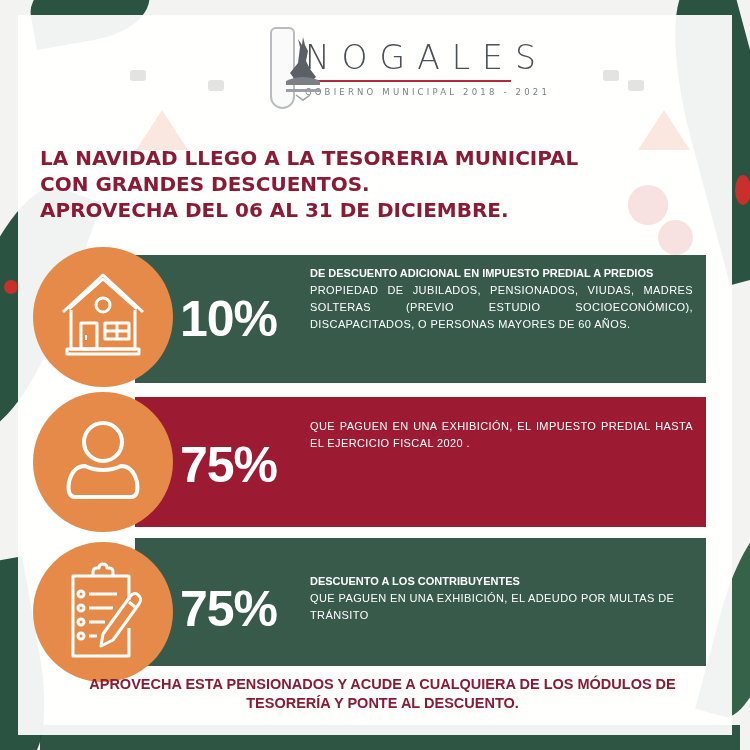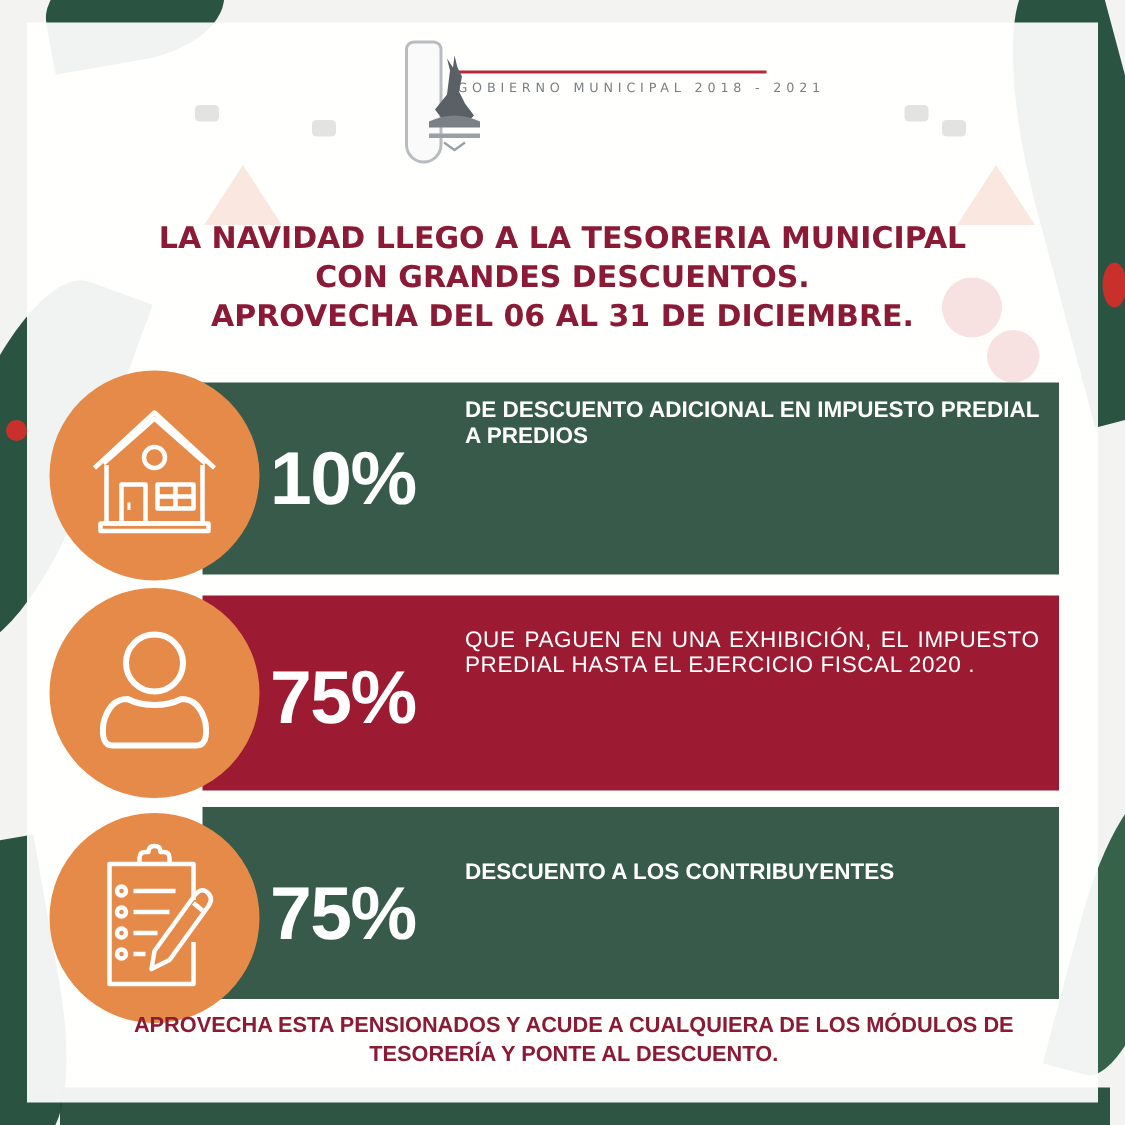--- a/index.html
+++ b/index.html
@@ -12,29 +12,29 @@
   .deco-berry { position:absolute; border-radius:50%; background:rgba(200,60,60,0.15); }
 
   .logo { position:absolute; left:270px; top:27px; width:280px; height:85px; display:flex; align-items:flex-start; }
   .crest { width:62px; height:78px; border:2px solid #b8bcbf; border-radius:14px 14px 30px 30px; position:relative; background:#fafafa; }
   .crest svg { position:absolute; left:4px; top:4px; }
   .logo-text { margin-left:10px; margin-top:14px; }
   .brand { font-family:"DejaVu Sans", sans-serif; font-weight:300; font-size:33px; letter-spacing:12px; color:#4a5056; line-height:1; }
   .brand-rule { height:2px; background:#b8283a; width:206px; margin-top:6px; }
   .brand-sub { font-size:8.5px; letter-spacing:3.2px; color:#7a7f84; margin-top:5px; white-space:nowrap; }
 
-  .headline { position:absolute; left:40px; top:145px; width:670px; text-align:center; color:#8a1a35; font-family:"DejaVu Sans", sans-serif; font-weight:bold; font-size:20px; line-height:26px; }
+  .headline { position:absolute; left:40px; top:145px; width:670px; text-align:left; color:#8a1a35; font-family:"DejaVu Sans", sans-serif; font-weight:bold; font-size:20px; line-height:26px; }
 
   .panel { position:absolute; left:135px; width:571px; height:128px; }
   .panel.green { background:#375a4b; }
   .panel.red { background:#9c1b33; }
   .circle { position:absolute; width:140px; height:140px; border-radius:50%; background:#e58a49; left:33px; }
   .circle svg { position:absolute; left:0; top:0; }
   .pct { position:absolute; left:180px; color:#fff; font-family:"Liberation Sans", sans-serif; font-weight:bold; font-size:50px; letter-spacing:-1px; line-height:1; }
-  .ptext { position:absolute; left:310px; width:383px; color:#fff; font-family:"Liberation Sans", sans-serif; font-size:15px; line-height:17px; text-align:justify; text-align-last:left; text-transform:uppercase; }
+  .ptext { position:absolute; left:310px; width:383px; color:#fff; font-family:"Liberation Sans", sans-serif; font-size:11px; line-height:17px; text-align:justify; text-align-last:left; text-transform:uppercase; }
   .ptext .t { font-weight:bold; display:block; }
   .ptext .d { display:block; letter-spacing:0.4px; }
   .footer { position:absolute; left:50px; top:675px; width:665px; text-align:center; color:#8a1a35; font-family:"Liberation Sans", sans-serif; font-weight:bold; font-size:14.5px; line-height:19px; }
 </style>
 </head>
 <body>
 
 <div class="bg">
   <div class="leaf" style="left:-30px;top:180px;width:90px;height:260px;transform:rotate(20deg);"></div>
   <div class="leaf" style="left:30px;top:-30px;width:120px;height:70px;transform:rotate(-10deg);"></div>
@@ -60,20 +60,21 @@
 <div class="logo">
   <div class="crest">
     <svg width="54" height="70" viewBox="0 0 54 70">
       <path d="M14 40 L22 30 L24 14 L22 6 L26 12 L27 4 L29 12 L32 18 L30 28 L34 36 L40 44 L36 48 L20 48 Z" fill="#5a6066"></path>
       <path d="M10 48 Q27 40 44 48 L44 52 L10 52 Z" fill="#7a8086"></path>
       <rect x="10" y="56" width="34" height="3" fill="#9aa0a6"></rect>
       <path d="M20 62 L27 67 L34 62" stroke="#9aa0a6" stroke-width="1.5" fill="none"></path>
     </svg>
   </div>
   <div class="logo-text">
+    <div class="brand">NOGALES</div>
     <div class="brand-rule"></div>
     <div class="brand-sub">GOBIERNO MUNICIPAL 2018 - 2021</div>
   </div>
 </div>
 
 <div class="headline">
   <div>LA NAVIDAD LLEGO A LA TESORERIA MUNICIPAL</div>
   <div>CON GRANDES DESCUENTOS.</div>
   <div>APROVECHA DEL 06 AL 31 DE DICIEMBRE.</div>
 </div>
@@ -91,20 +92,21 @@
       <line x1="84" y1="76" x2="84" y2="92"></line>
       <line x1="72" y1="84" x2="96" y2="84"></line>
       <rect x="34" y="102" width="72" height="5"></rect>
     </g>
     <line x1="53" y1="88" x2="53" y2="93" stroke="#fff" stroke-width="2"></line>
   </svg>
 </div>
 <div class="pct" style="top:294px;">10%</div>
 <div class="ptext" style="top:265px;">
   <span class="t">DE DESCUENTO ADICIONAL EN IMPUESTO PREDIAL A PREDIOS</span>
+  <span class="d">PROPIEDAD DE JUBILADOS, PENSIONADOS, VIUDAS, MADRES SOLTERAS (PREVIO ESTUDIO SOCIOECONÓMICO), DISCAPACITADOS, O PERSONAS MAYORES DE 60 AÑOS.</span>
 </div>
 
 <div class="panel red" style="top:397px;height:130px;"></div>
 <div class="circle" style="top:392px;">
   <svg width="140" height="140" viewBox="0 0 140 140">
     <g fill="none" stroke="#fff" stroke-width="4">
       <circle cx="70" cy="50" r="19"></circle>
       <path d="M42 105 Q34 105 36 90 Q40 74 52 74 Q60 78 70 78 Q80 78 88 74 Q100 74 104 90 Q106 105 98 105 Z"></path>
     </g>
   </svg>
@@ -130,18 +132,19 @@
       <line x1="56" y1="80" x2="72" y2="80"></line>
       <line x1="56" y1="94" x2="64" y2="94"></line>
       <path d="M104 52 Q110 56 106 62 L80 98 L68 104 L70 92 L96 56 Q100 50 104 52 Z"></path>
       <line x1="96" y1="60" x2="102" y2="65"></line>
     </g>
   </svg>
 </div>
 <div class="pct" style="top:584px;">75%</div>
 <div class="ptext" style="top:573px;">
   <span class="t">DESCUENTO A LOS CONTRIBUYENTES</span>
+  <span class="d" style="text-align:left;">QUE PAGUEN EN UNA EXHIBICIÓN, EL ADEUDO POR MULTAS DE TRÁNSITO</span>
 </div>
 
 <div class="footer">
   <div>APROVECHA ESTA PENSIONADOS Y ACUDE A CUALQUIERA DE LOS MÓDULOS DE</div>
   <div>TESORERÍA Y PONTE AL DESCUENTO.</div>
 </div>
 
 </body></html>

